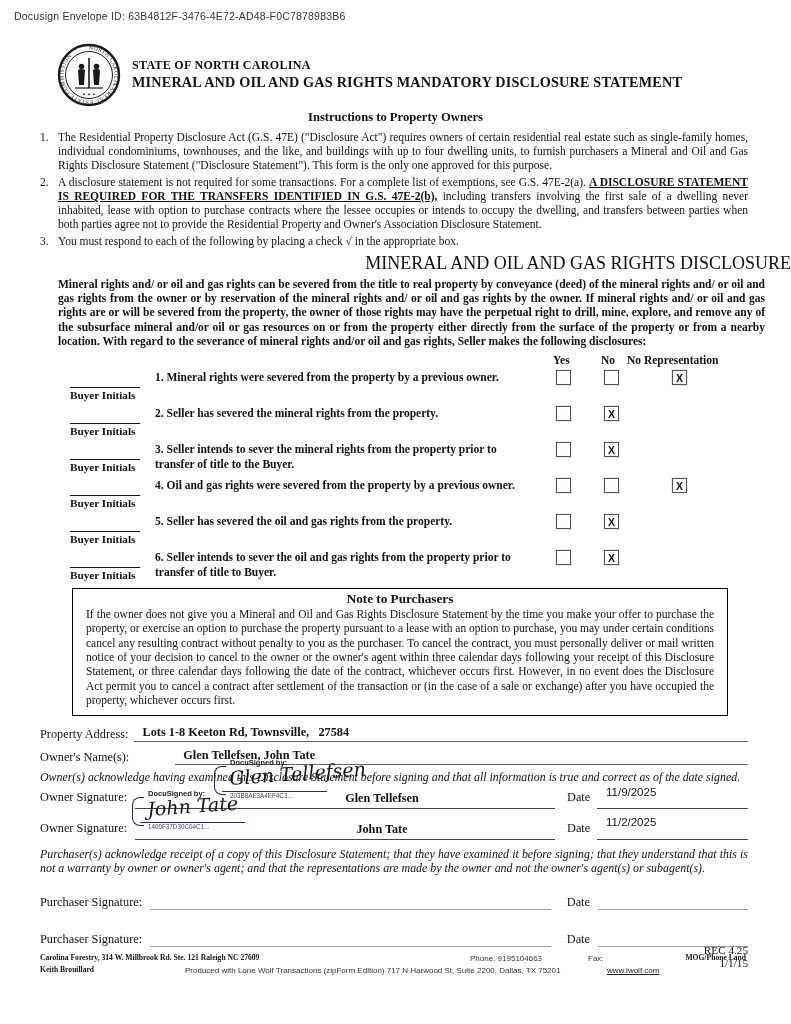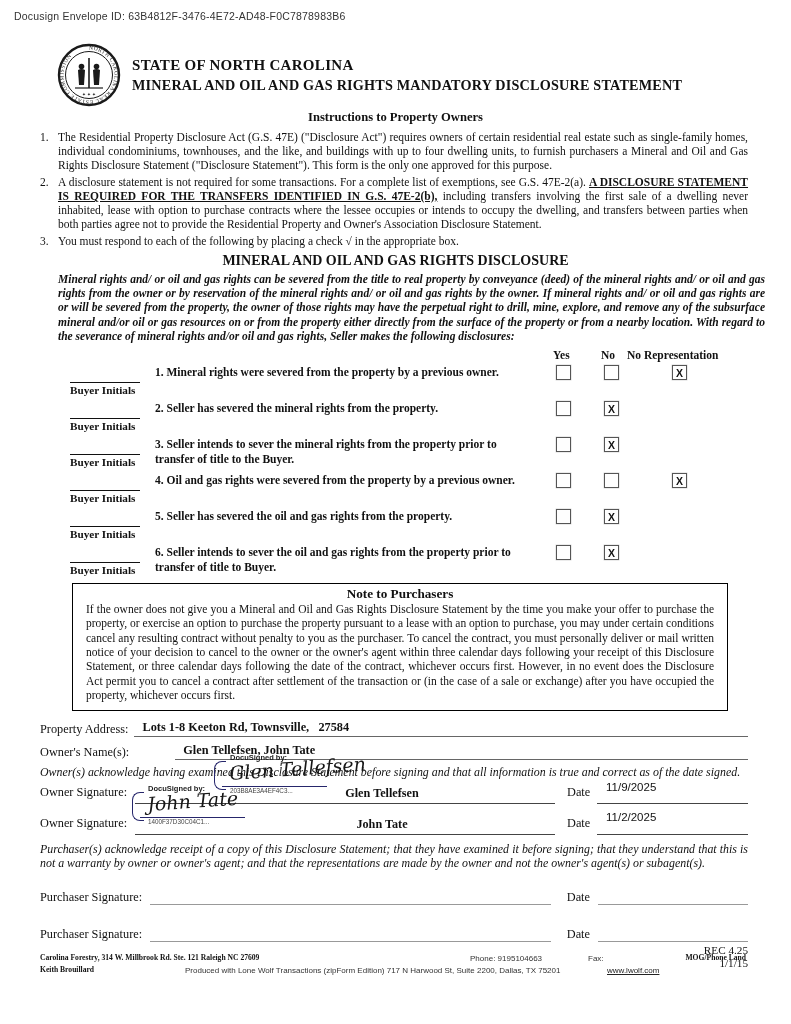--- a/index.html
+++ b/index.html
@@ -3,30 +3,30 @@
 <meta charset="utf-8">
 <style>
   html,body{margin:0;padding:0;background:#fff;}
   .page{width:791px;height:1024px;position:relative;background:#fff;overflow:hidden;
         font-family:"Liberation Serif",serif;color:#111;}
   .envelope{position:absolute;top:10px;left:14px;font-family:"Liberation Sans",sans-serif;
             font-size:10.5px;color:#333;letter-spacing:.2px;}
   .header{display:flex;align-items:center;padding-top:42px;margin-left:57px;height:66px;}
   .seal{width:64px;height:64px;flex:none;}
   .htext{margin-left:11px;line-height:1.4;}
-  .h-state{font-weight:bold;font-size:15px;letter-spacing:.3px;}
+  .h-state{font-weight:bold;font-size:12px;letter-spacing:.3px;}
   .h-title{font-weight:bold;font-size:14.2px;letter-spacing:.2px;}
   .instr-heading{text-align:center;font-weight:bold;font-size:12.6px;margin-top:2px;}
   .olist{margin:5px 43px 0 40px;}
   .oitem{display:flex;font-size:11.5px;line-height:14px;margin-bottom:3px;}
   .onum{width:18px;flex:none;}
   .otext{flex:1;text-align:justify;}
   .b-u{font-weight:bold;text-decoration:underline;}
-  .disc-heading{text-align:center;font-weight:bold;font-size:14px;margin-top:5px;}
-  .disc-intro{margin:3px 26px 0 58px;font-weight:bold;font-size:11.5px;line-height:14.2px;text-align:justify;font-style:italic;}
+  .disc-heading{text-align:right;font-weight:normal;font-size:18px;margin-top:5px;}
+  .disc-intro{margin:3px 26px 0 58px;font-weight:bold;font-size:11.5px;line-height:14.2px;text-align:justify;}
   .cols{position:relative;height:15px;margin-top:6px;font-weight:bold;font-size:11.5px;}
   .cols span{position:absolute;white-space:nowrap;}
   .col-yes{left:553px;}.col-no{left:601px;}.col-norep{left:627px;}
   .d-row{display:grid;grid-template-columns:80px 395px 48px 48px auto;margin-left:70px;min-height:36px;font-size:11.5px;}
   .initials{padding-top:13px;}
   .init-line{width:70px;border-bottom:1.3px solid #111;height:5px;}
   .init-label{font-weight:bold;font-size:11.2px;line-height:14px;}
   .stmt{font-weight:bold;padding:1px 12px 0 5px;line-height:14.5px;}
   .boxcell{padding-left:11px;padding-top:1px;}
   .boxcell.norep{padding-left:31px;}

